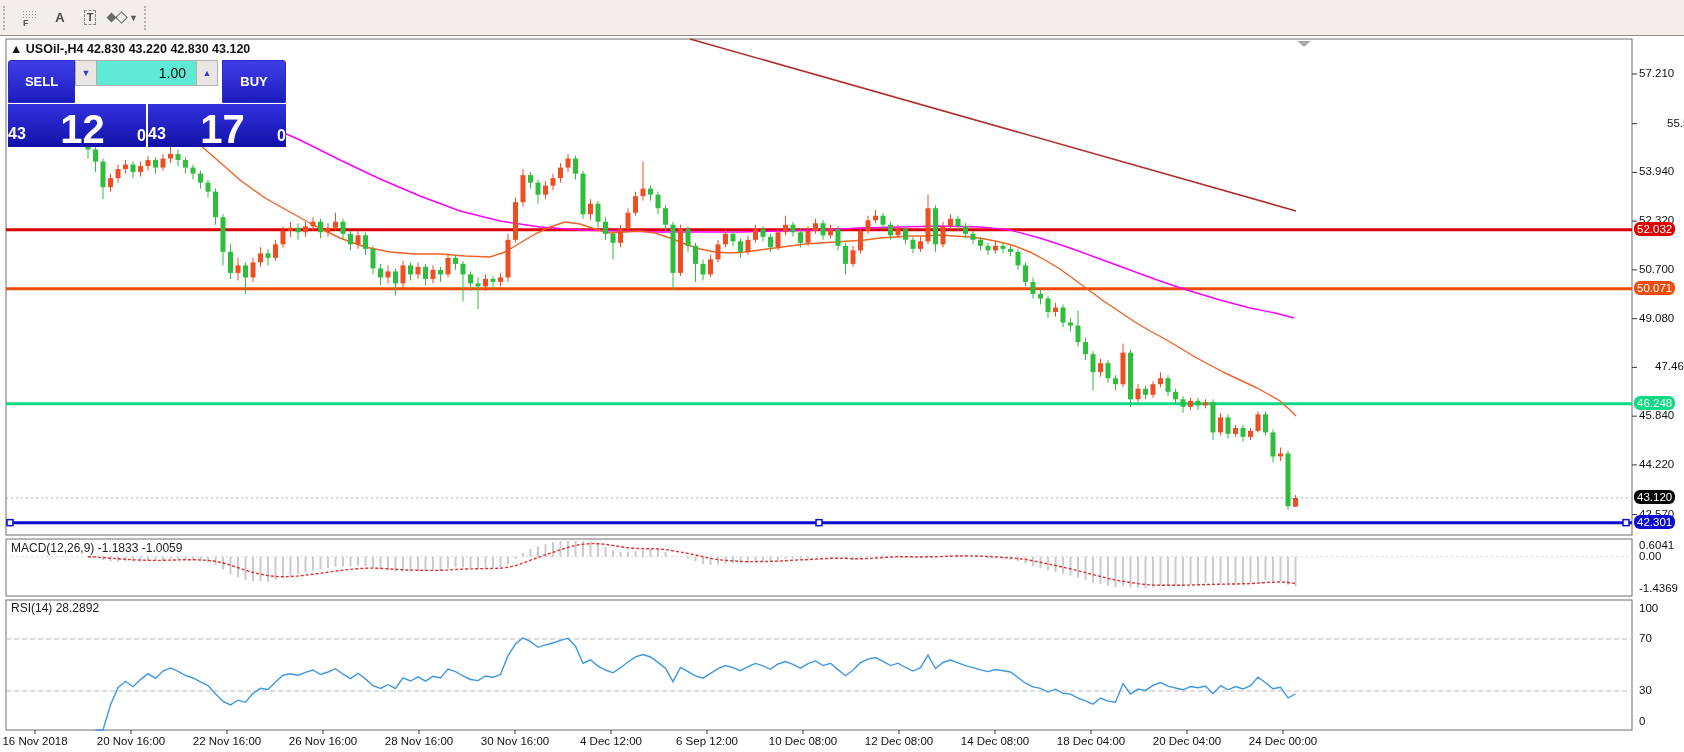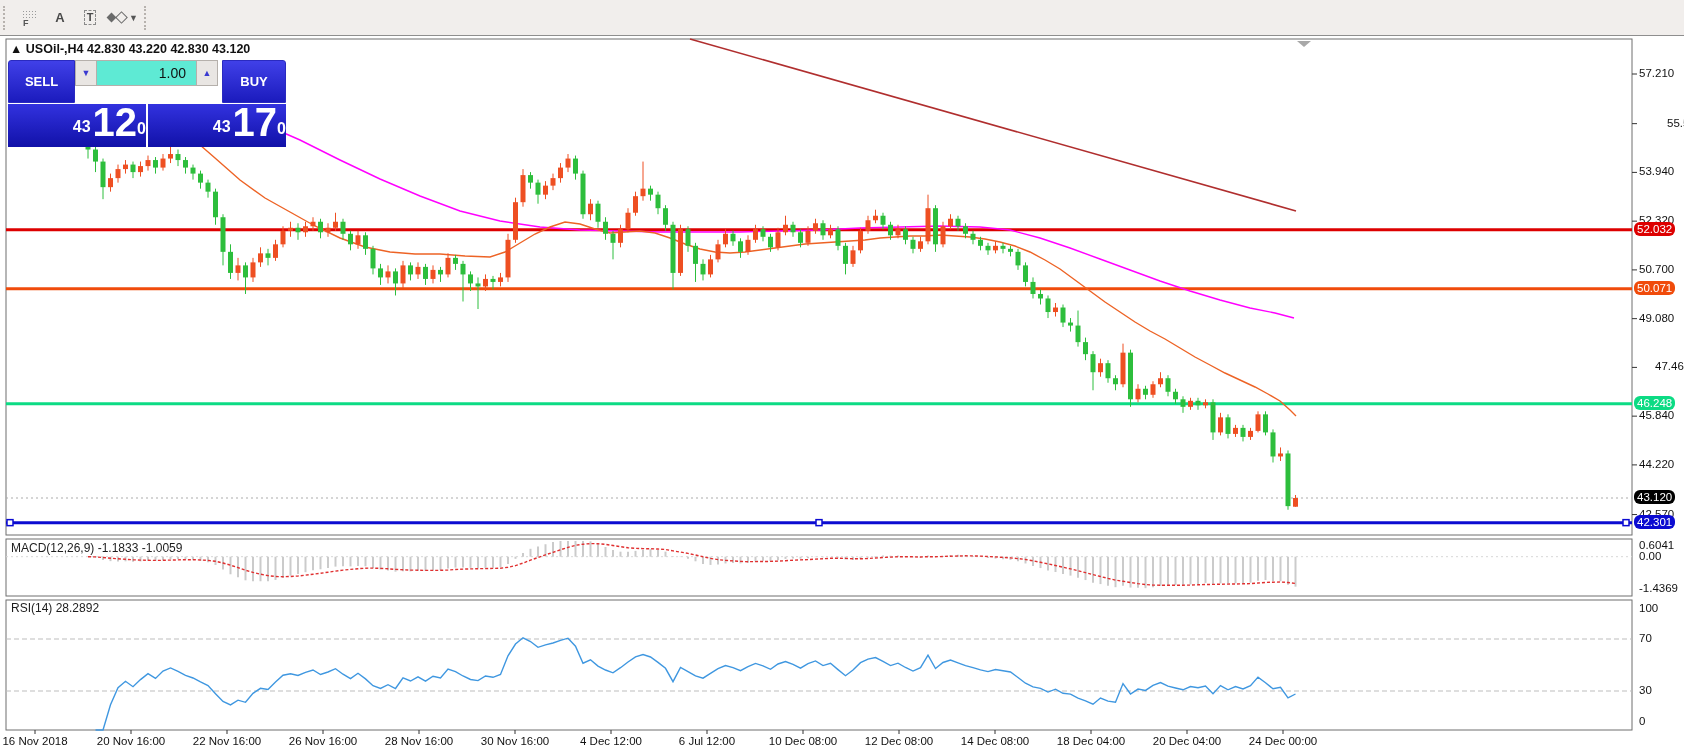--- a/index.html
+++ b/index.html
@@ -37,21 +37,21 @@
             display:flex;align-items:center;justify-content:center;border:1px solid #2a2ac0;box-sizing:border-box;}
   .sell-btn{width:67px;border-radius:3px 0 0 0;}
   .buy-btn{width:64px;margin-left:4px;border-radius:0 3px 0 0;}
   .spin{flex:1;display:flex;height:26px;box-sizing:border-box;}
   .spin-btn{width:22px;background:#e9e6e3;border:1px solid #b5b0ab;color:#3a3ad0;font-size:9px;
             display:flex;align-items:center;justify-content:center;box-sizing:border-box;}
   .spin-field{flex:1;background:#5eead4;border:1px solid #b5b0ab;border-left:none;border-right:none;
               font-size:14px;color:#111;display:flex;align-items:center;justify-content:flex-end;padding-right:10px;}
   .trade-row2{display:flex;height:43px;margin-top:1px;}
   .price-panel{flex:1;background:linear-gradient(#3232df,#1111a8);color:#fff;display:flex;
-               align-items:flex-end;justify-content:flex-end;padding-bottom:7px;box-sizing:border-box;}
+               align-items:flex-end;justify-content:space-between;padding-bottom:0;box-sizing:border-box;}
   .price-panel.left{border-right:2px solid #fff;}
   .pp-small{font-size:16px;font-weight:bold;margin:0 2px 4px 0;}
   .pp-big{font-size:40px;font-weight:bold;line-height:36px;}
   .pp-sup{font-size:16px;font-weight:bold;vertical-align:top;position:relative;top:-2px;}
   svg{position:absolute;top:0;left:0;}
 </style>
 </head>
 <body>
 <div id="stage">
 
@@ -666,21 +666,21 @@
       <div class="axis-label" style="top: 715px;">0</div>
     </div>
   <div id="time-axis">
       <div class="date-label" style="left: 35px;">16 Nov 2018</div>
       <div class="date-label" style="left: 131px;">20 Nov 16:00</div>
       <div class="date-label" style="left: 227px;">22 Nov 16:00</div>
       <div class="date-label" style="left: 323px;">26 Nov 16:00</div>
       <div class="date-label" style="left: 419px;">28 Nov 16:00</div>
       <div class="date-label" style="left: 515px;">30 Nov 16:00</div>
       <div class="date-label" style="left: 611px;">4 Dec 12:00</div>
-      <div class="date-label" style="left: 707px;">6 Jul 12:00</div>
+      <div class="date-label" style="left: 707px;">6 Sep 12:00</div>
       <div class="date-label" style="left: 803px;">10 Dec 08:00</div>
       <div class="date-label" style="left: 899px;">12 Dec 08:00</div>
       <div class="date-label" style="left: 995px;">14 Dec 08:00</div>
       <div class="date-label" style="left: 1091px;">18 Dec 04:00</div>
       <div class="date-label" style="left: 1187px;">20 Dec 04:00</div>
       <div class="date-label" style="left: 1283px;">24 Dec 00:00</div>
     </div>
 
 </div>
 

